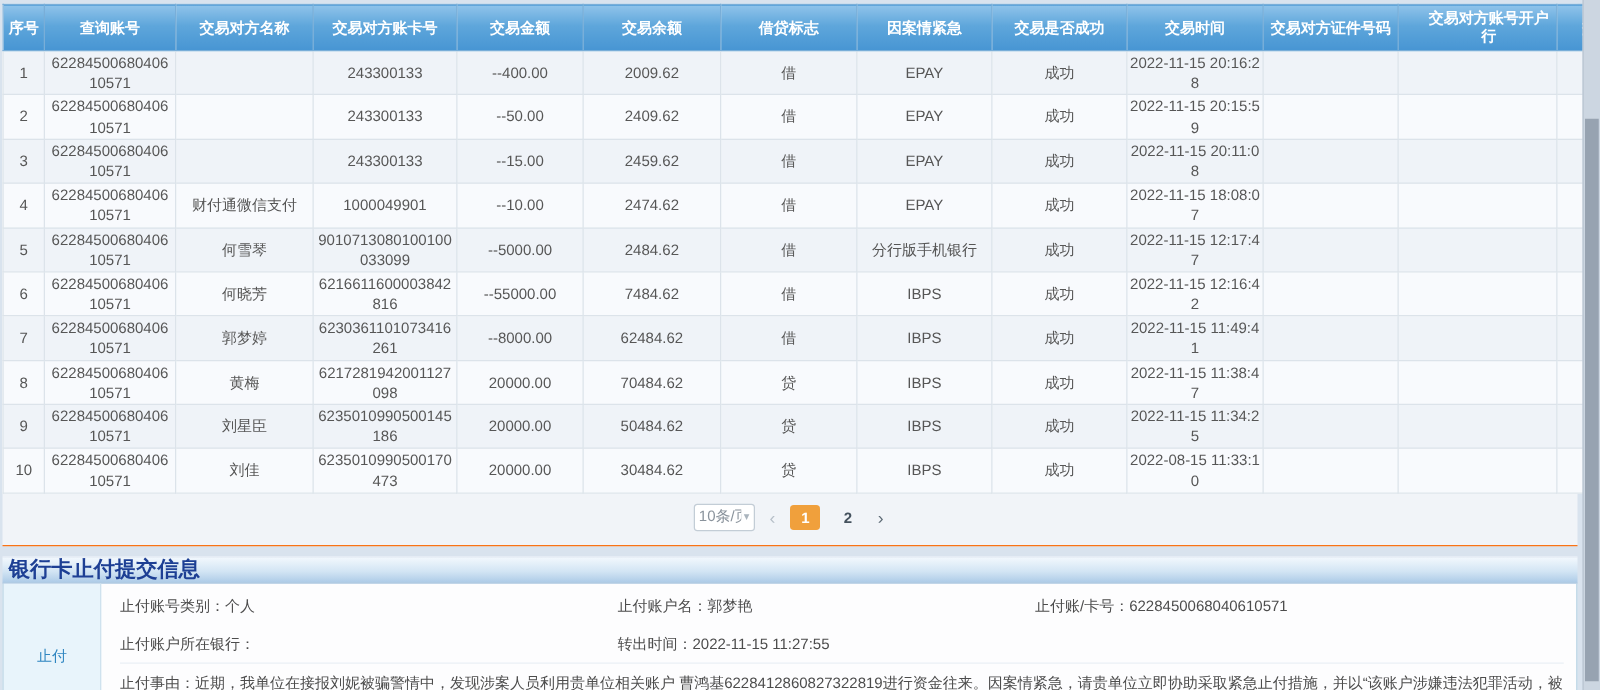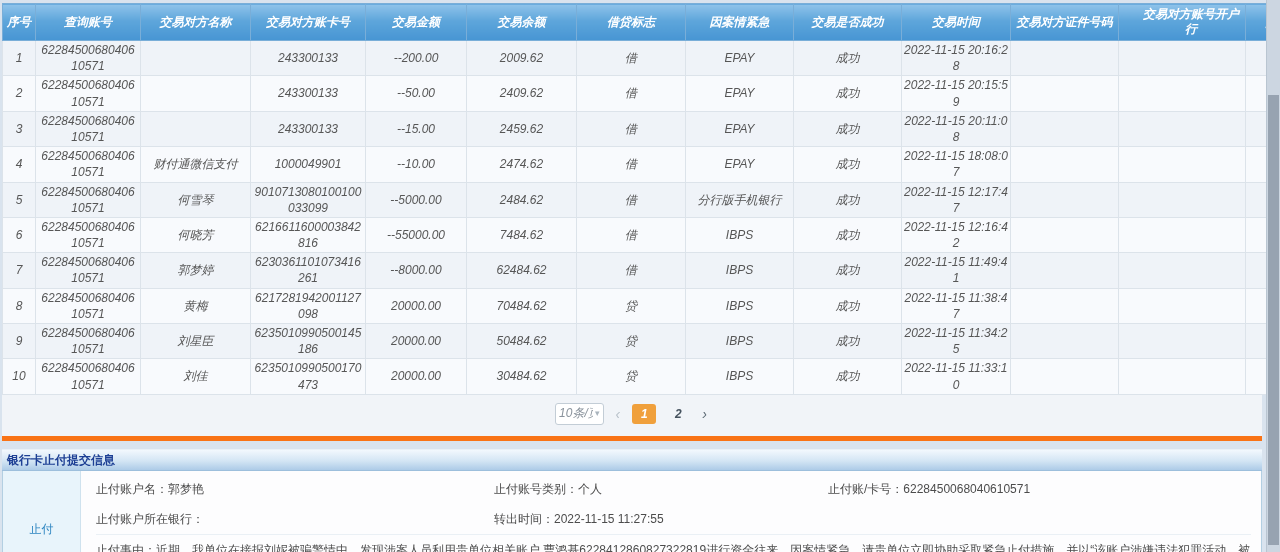--- a/index.html
+++ b/index.html
@@ -18,42 +18,42 @@
     color:#fff;font-weight:bold;border:1px solid #79aed8;
     padding:3px 2px;font-size:12px;line-height:1.25;word-break:break-all;
   }
   table.grid td{
     border:1px solid #dce3ea;text-align:center;padding:1px 2px;
     word-break:break-all;line-height:1.35;color:#565656;font-size:12px;
   }
   table.grid tbody tr:nth-child(odd) td{background:#eff3f8;}
   table.grid tbody tr:nth-child(even) td{background:#f8fafd;}
 
-  .panel{background:#f1f4f8;border-bottom:5px solid #f97316;padding-bottom:2px;font-style:italic;}
+  .panel{background:#f1f4f8;border-bottom:1px solid #f97316;padding-bottom:2px;}
 
   
   .pager{display:flex;justify-content:center;align-items:center;gap:10px;padding:8px 0 9px;}
   .page-size{
     display:inline-flex;align-items:center;border:1px solid #c3cdd6;border-radius:3px;
     background:#fff;height:20px;padding:0 3px;color:#8a939c;cursor:pointer;
   }
   .page-size .psl{white-space:nowrap;overflow:hidden;max-width:34px;display:inline-block;}
   .caret{color:#aab4bd;font-size:9px;margin-left:2px;line-height:1;}
   .pg-arrow{font-size:14px;padding:0 2px;cursor:pointer;line-height:20px;}
   .pg-prev{color:#b6bfc8;}
   .pg-next{color:#5d6a75;}
   .page{
     min-width:20px;height:20px;line-height:20px;text-align:center;border-radius:3px;
     color:#45525e;font-weight:bold;cursor:pointer;padding:0 2px;
   }
   .page.active{background:#f0a03c;color:#fff;}
 
   
   .sec-bar{
-    height:20px;line-height:20px;padding-left:5px;font-weight:bold;font-size:12px;
+    height:20px;line-height:20px;padding-left:5px;font-weight:bold;font-size:17px;
     color:#1d3f94;
     background:linear-gradient(180deg,#f2f8fd 0%,#d3e5f4 55%,#adcbe7 100%);
     border-top:1px solid #e9f0f7;border-bottom:1px solid #9dbfdc;
     margin-top:8px;
   }
 
   
   .info-box{background:#fdfdfe;border:1px solid #b3cfe2;border-top:none;display:grid;grid-template-columns:78px 1fr;}
   .info-label{
     background:#e8f4fb;border-right:1px solid #cfe2ee;border-bottom:1px solid #d8e7f1;
@@ -91,21 +91,21 @@
             <th style="width: 104px; padding-left: 20px;">交易对方账号开户行</th>
             <th style="width: 95px;">交易流水号</th>
           </tr>
         </thead>
         <tbody>
           <tr>
             <td>1</td>
             <td>6228450068040610571</td>
             <td></td>
             <td>243300133</td>
-            <td>--200.00</td>
+            <td>--400.00</td>
             <td>2009.62</td>
             <td>借</td>
             <td>EPAY</td>
             <td>成功</td>
             <td>2022-11-15 20:16:28</td>
             <td></td>
             <td></td>
             <td></td>
           </tr>
           <tr>
@@ -231,21 +231,21 @@
           <tr>
             <td>10</td>
             <td>6228450068040610571</td>
             <td>刘佳</td>
             <td>6235010990500170473</td>
             <td>20000.00</td>
             <td>30484.62</td>
             <td>贷</td>
             <td>IBPS</td>
             <td>成功</td>
-            <td>2022-11-15 11:33:10</td>
+            <td>2022-08-15 11:33:10</td>
             <td></td>
             <td></td>
             <td></td>
           </tr>
         </tbody>
       </table>
 
     <div class="pager">
       <div class="page-size">
         <span class="psl">10条/页</span>
@@ -256,22 +256,22 @@
       <span class="page">2</span>
       <span class="pg-arrow pg-next">›</span>
     </div>
   </div>
 
   <div class="sec-bar">银行卡止付提交信息</div>
   <div class="info-box">
     <div class="info-label">止付</div>
     <div class="info-content">
       <div class="frow">
+        <span class="field">止付账号类别：个人</span>
         <span class="field">止付账户名：郭梦艳</span>
-        <span class="field">止付账号类别：个人</span>
         <span class="field">止付账/卡号：6228450068040610571</span>
       </div>
       <div class="frow">
         <span class="field">止付账户所在银行：</span>
         <span class="field">转出时间：2022-11-15 11:27:55</span>
       </div>
       <div class="reason">止付事由：近期，我单位在接报刘妮被骗警情中，发现涉案人员利用贵单位相关账户 曹鸿基6228412860827322819进行资金往来。因案情紧急，请贵单位立即协助采取紧急止付措施，并以“该账户涉嫌违法犯罪活动，被西安市高新区公安机关予以紧急止付”答复有关客户。 请予以大力协助为盼。</div>
     </div>
 
   </div>

